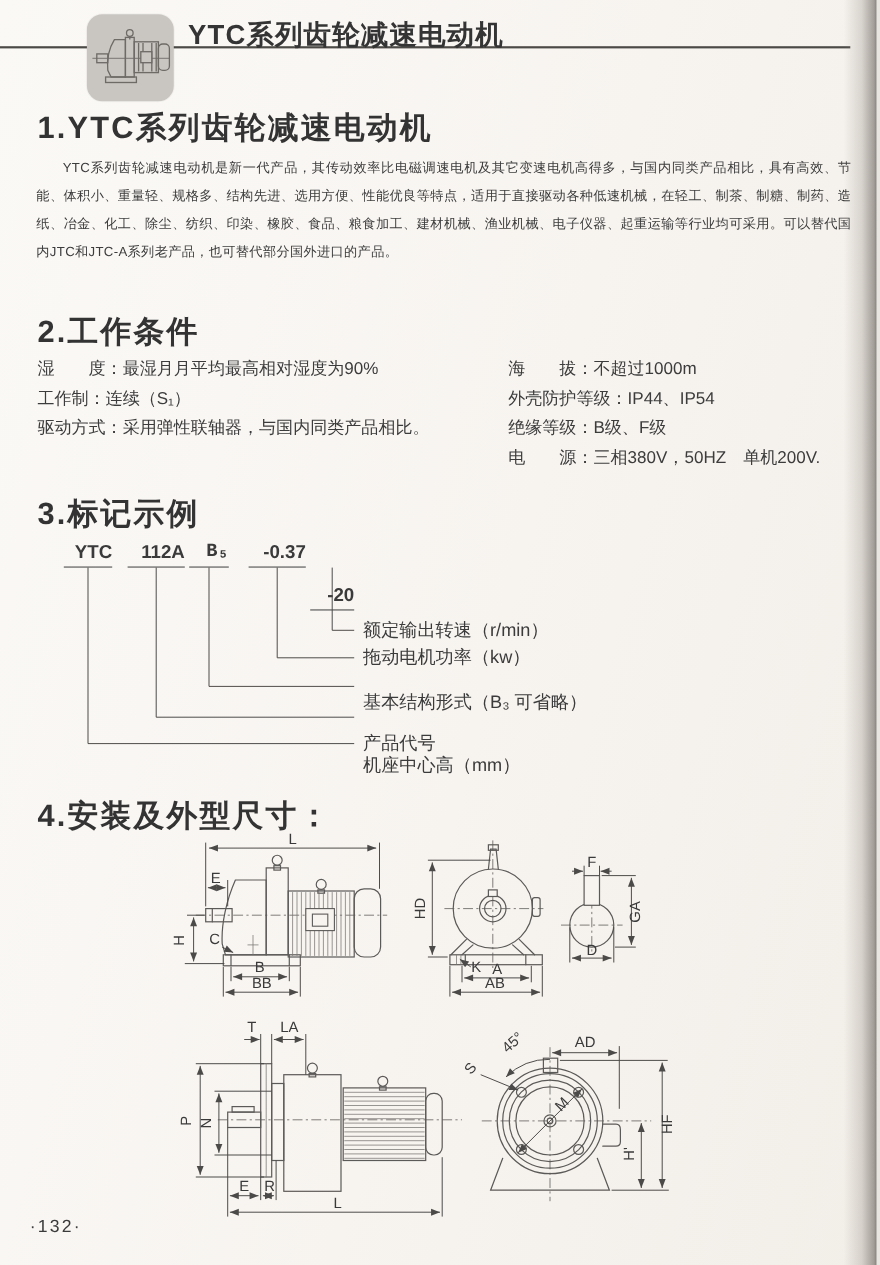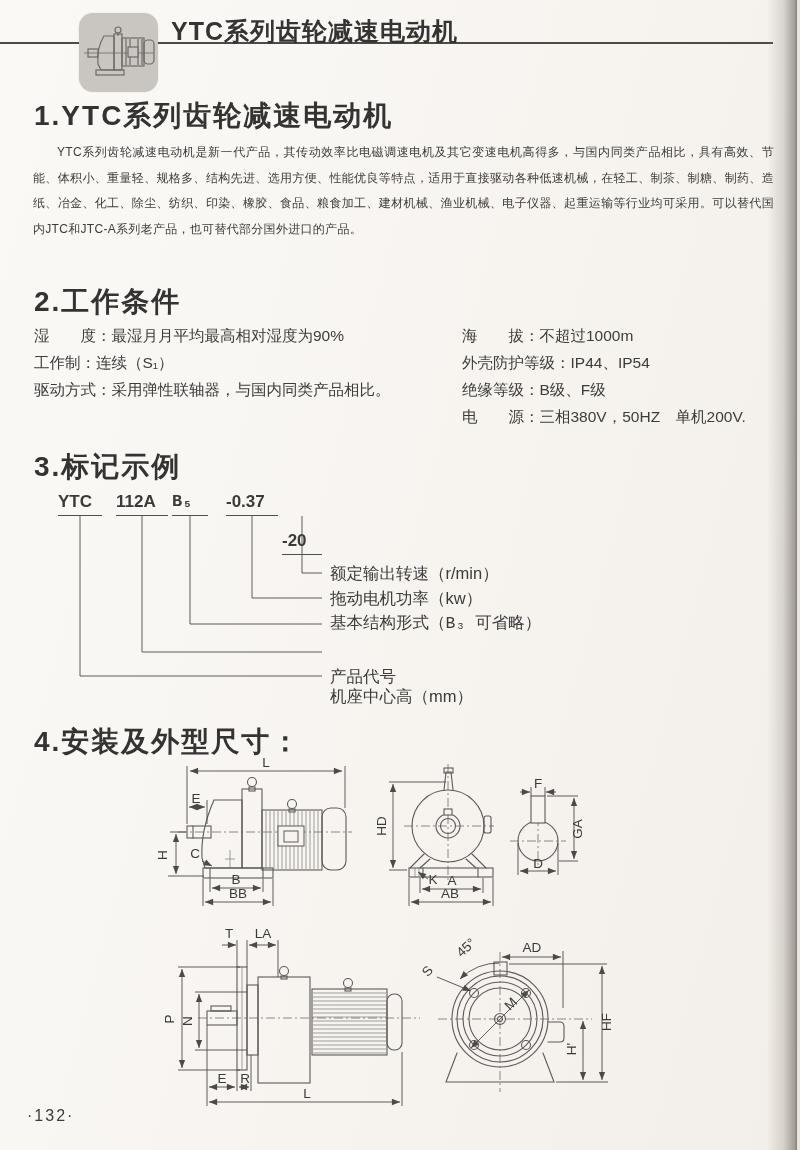--- a/index.html
+++ b/index.html
@@ -13,21 +13,21 @@
   .rule{position:absolute;left:0;top:42px;width:773px;height:2px;background:#4c4a47;}
   .icon-box{position:absolute;left:79px;top:13px;width:79px;height:79px;background:#c9c6c2;border-radius:14px;
     display:flex;align-items:center;justify-content:center;box-shadow:0 0 0 1px rgba(0,0,0,0.03);}
   .hdr-title{position:absolute;left:171px;top:15px;font-size:25px;font-weight:700;letter-spacing:1px;color:#343434;}
   .h-sec{position:absolute;left:34px;font-size:28px;font-weight:700;letter-spacing:2px;color:#333;}
   .para{position:absolute;left:33px;top:140px;width:741px;font-size:12px;line-height:25.5px;
     text-align:justify;text-indent:2em;letter-spacing:0.3px;color:#3c3c3c;}
   .spec-col{position:absolute;top:322px;font-size:15.5px;line-height:27px;color:#3c3c3c;}
   .spec-col.left{left:34px;width:410px;}
   .spec-col.right{left:462px;width:330px;}
-  .code{position:absolute;top:492px;height:20px;line-height:20px;text-align:left;
+  .code{position:absolute;top:492px;height:20px;line-height:20px;text-align:right;
     font-size:17px;font-weight:600;color:#3a3a3a;border-bottom:1.5px solid #4f4f4f;padding-bottom:3px;}
   .mark-label{position:absolute;left:330px;height:22px;line-height:22px;font-size:16.5px;color:#3b3b3b;}
   .pagenum{position:absolute;left:27px;top:1107px;font-size:16px;letter-spacing:2px;color:#3b3b3b;}
   svg .ln{stroke:#5c5a58;stroke-width:1.1;fill:none;stroke-linecap:round;}
   svg .thin{stroke:#7a7875;stroke-width:0.7;fill:none;}
   svg .d{stroke:#4c4a48;stroke-width:0.9;fill:none;}
   svg .cl{stroke:#6e6c69;stroke-width:0.8;fill:none;stroke-dasharray:9 3 2 3;}
   svg text{font:13.5px "Liberation Sans","DejaVu Sans",sans-serif;fill:#3a3a3a;}
   svg .paper{fill:#f7f4f0;}
 </style>
@@ -90,21 +90,21 @@
       <polyline points="80,516 80,676 322,676"></polyline>
       <polyline points="142,516 142,652 322,652"></polyline>
       <polyline points="190,516 190,624 322,624"></polyline>
       <polyline points="252,516 252,598 322,598"></polyline>
       <polyline points="302,516 302,573 322,573"></polyline>
     </g>
   </svg>
 
   <div class="mark-label" style="top:562px;">额定输出转速（r/min）</div>
   <div class="mark-label" style="top:587px;">拖动电机功率（kw）</div>
-  <div class="mark-label" style="top:613px;font-family:Liberation Mono, monospace;">基本结构形式（B₃ 可省略）</div>
+  <div class="mark-label" style="top:628px;">基本结构形式（B₃ 可省略）</div>
   <div class="mark-label" style="top:641px;margin-top:44px;">机座中心高（mm）</div>
   <div class="mark-label" style="top:665px;">产品代号</div>
 
   <div class="h-sec" style="top:723px;">4.安装及外型尺寸：</div>
 
   <svg style="position:absolute;left:0;top:755px;" width="800" height="360" viewBox="0 755 800 360">
     <defs>
       <marker id="ar" viewBox="0 0 10 10" refX="9.5" refY="5" markerWidth="10" markerHeight="10" orient="auto-start-reverse">
         <path d="M0.5,1.5 L9.5,5 L0.5,8.5 z" fill="#4c4a48"></path>
       </marker>

